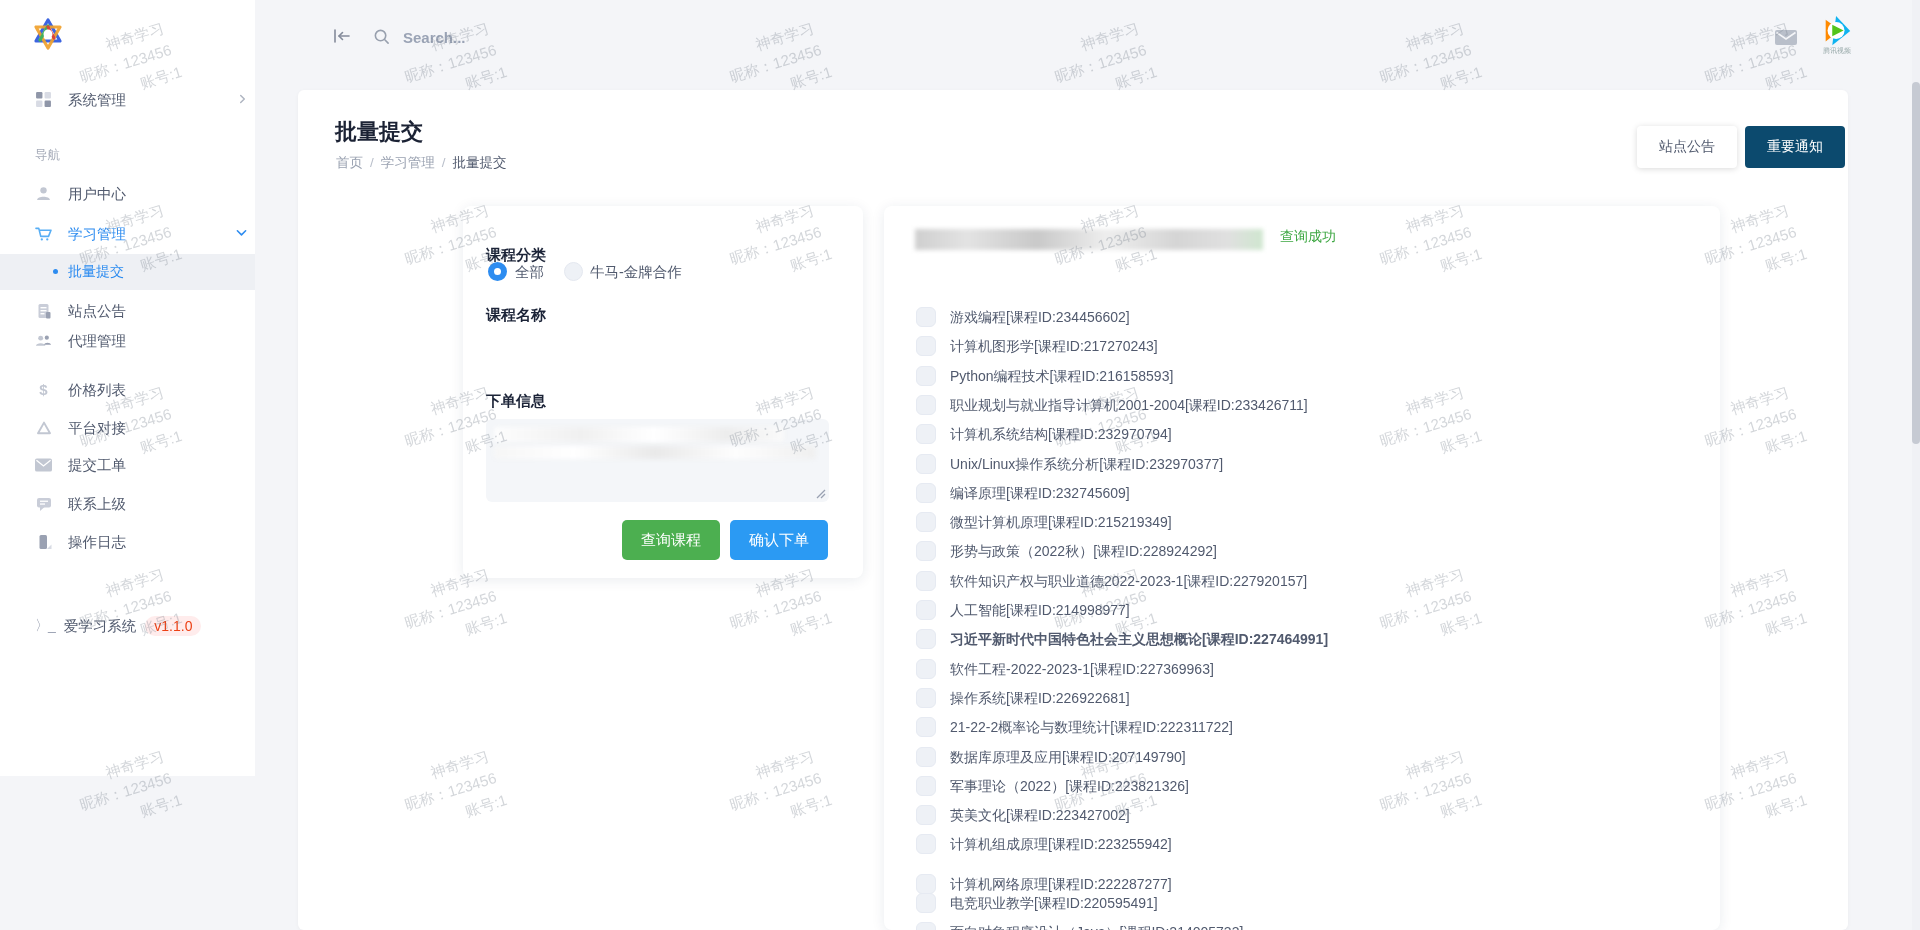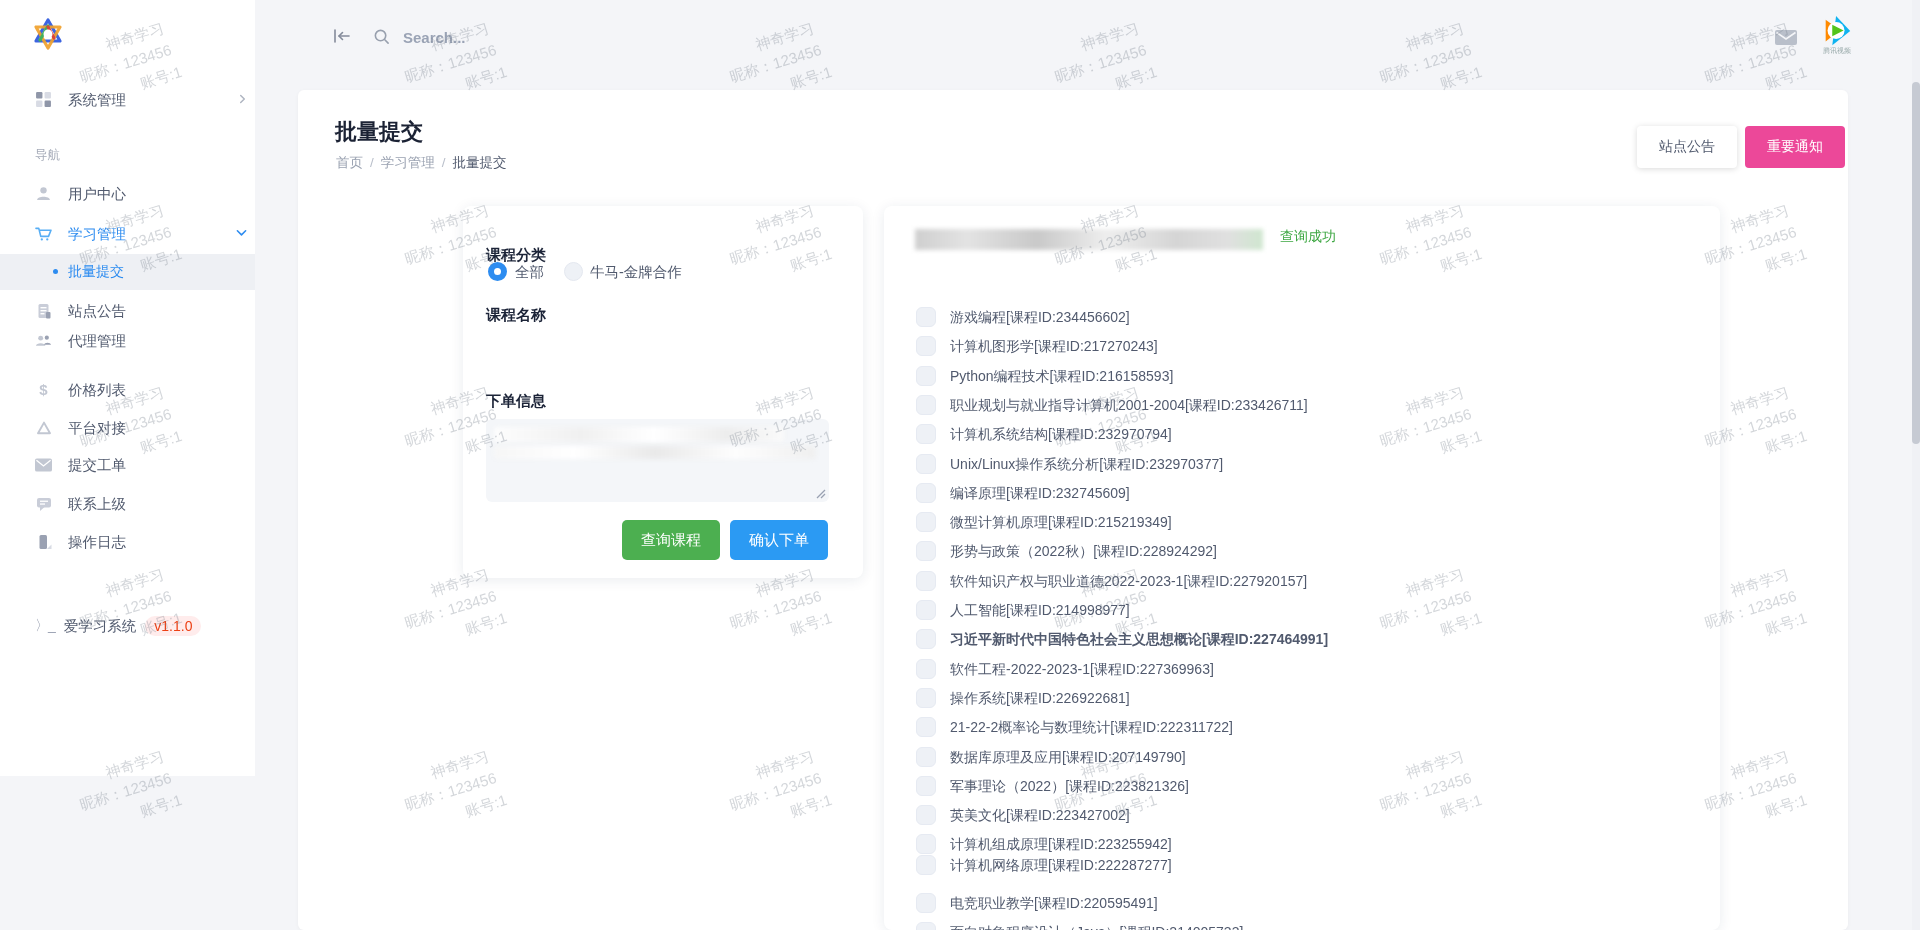--- a/index.html
+++ b/index.html
@@ -40,21 +40,21 @@
 
   
   .main-card{position:absolute;left:298px;top:90px;width:1550px;height:840px;background:#fff;border-radius:6px;box-shadow:0 1px 4px rgba(0,0,0,.04);z-index:2}
   .page-title{position:absolute;left:37px;top:27px;font-size:22px;font-weight:bold;color:#1b2234}
   .crumbs{position:absolute;left:38px;top:64px;font-size:13.5px;color:#9aa2b1}
   .crumbs .sep{margin:0 7px;color:#b9bfca}
   .crumbs .cur{color:#515a6e}
   .crumb-link{cursor:pointer}
   .btn{position:absolute;top:36px;width:100px;height:42px;border:none;border-radius:4px;font-size:14px;cursor:pointer;font-family:inherit}
   .btn-white{left:1339px;background:#fff;color:#515a6e;box-shadow:0 1px 6px rgba(0,0,0,.15)}
-  .btn-blue-top{left:1447px;background:#ec4899;color:#fff}
+  .btn-blue-top{left:1447px;background:#0c4a6e;color:#fff}
 
   
   .form-card{position:absolute;left:165px;top:116px;width:400px;height:372px;background:#fff;border-radius:8px;box-shadow:0 2px 14px rgba(20,40,80,.09)}
   .f-label{position:absolute;left:23px;font-size:15px;font-weight:bold;color:#1c2438}
   .radio{position:absolute;top:56px;width:19px;height:19px;border-radius:50%;cursor:pointer}
   .radio.on{background:#fff;border:6px solid #2d8cf0}
   .radio.off{background:#eef1f6;border:1px solid #e4e8f0}
   .radio-lb{position:absolute;top:57px;font-size:14.5px;color:#515a6e;cursor:pointer}
   .select{position:absolute;left:23px;top:127px;width:343px;height:42px;background:#f4f6f9;border-radius:6px;cursor:pointer}
   .select .val{position:absolute;left:17px;top:11px;font-size:15px;color:#515a6e;white-space:nowrap}
@@ -361,21 +361,21 @@
           <span class="course-lb">军事理论（2022）[课程ID:223821326]</span>
         </div>
         <div class="course-row" style="top: 599.1px;">
           <span class="course-cb"></span>
           <span class="course-lb">英美文化[课程ID:223427002]</span>
         </div>
         <div class="course-row" style="top: 628.4px;">
           <span class="course-cb"></span>
           <span class="course-lb">计算机组成原理[课程ID:223255942]</span>
         </div>
-        <div class="course-row" style="top: 649px;">
+        <div class="course-row" style="top: 668px;">
           <span class="course-cb"></span>
           <span class="course-lb">计算机网络原理[课程ID:222287277]</span>
         </div>
         <div class="course-row" style="top: 687px;">
           <span class="course-cb"></span>
           <span class="course-lb">电竞职业教学[课程ID:220595491]</span>
         </div>
         <div class="course-row" style="top: 716.3px;">
           <span class="course-cb"></span>
           <span class="course-lb">面向对象程序设计（Java）[课程ID:214005733]</span>

